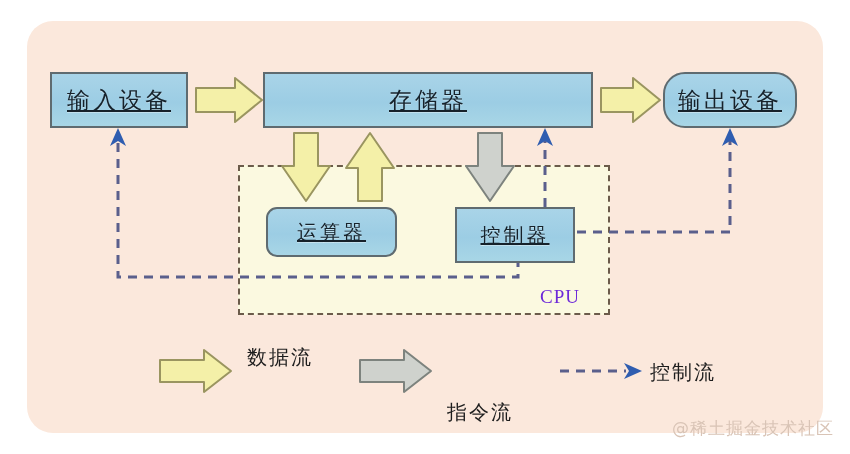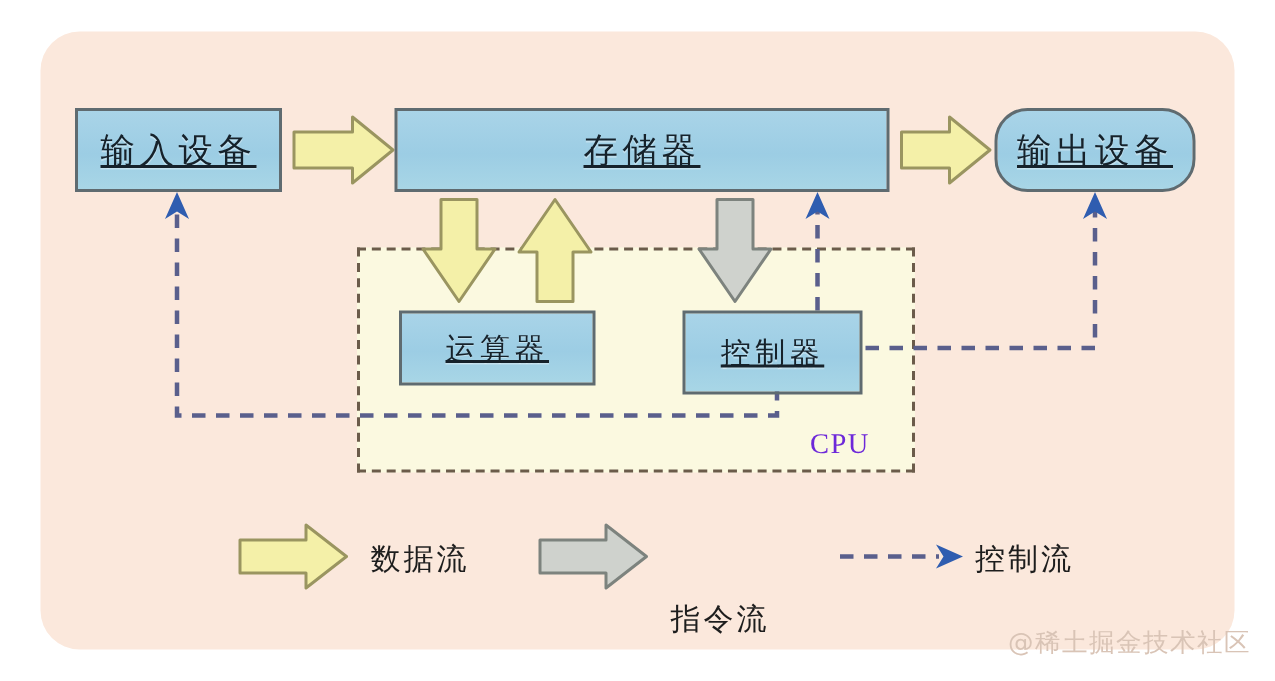--- a/index.html
+++ b/index.html
@@ -41,21 +41,21 @@
     align-items: center;
     justify-content: center;
     color: #16222b;
     letter-spacing: 3px;
     text-shadow: 0 1px 0 rgba(255,255,255,0.35);
     text-decoration: underline;
   }
   #box-input   { left: 50px;  top: 72px;  width: 138px; height: 56px; font-size: 23px; }
   #box-storage { left: 263px; top: 72px;  width: 330px; height: 56px; font-size: 23px; }
   #box-output  { left: 663px; top: 72px;  width: 134px; height: 56px; font-size: 23px; border-radius: 22px; }
-  #box-alu     { left: 266px; top: 207px; width: 131px; height: 50px; font-size: 20px; }
+  #box-alu     { left: 266px; top: 207px; width: 131px; height: 50px; font-size: 20px; border-radius: 11px; }
   #box-ctrl    { left: 455px; top: 207px; width: 120px; height: 56px; font-size: 20px; }
 
   #cpu-region {
     position: absolute;
     left: 238px;
     top: 165px;
     width: 372px;
     height: 150px;
     box-sizing: border-box;
     background: #fbf9e0;
@@ -69,21 +69,21 @@
     color: #6d28d9;
     letter-spacing: 1px;
   }
 
   .legend-text {
     position: absolute;
     font-size: 20px;
     color: #1d1d1d;
     letter-spacing: 2px;
   }
-  #legend-data-label  { left: 247px; top: 359px; text-align: center; }
+  #legend-data-label  { left: 247px; top: 344px; text-align: center; }
   #legend-instr-label { left: 447px; top: 359px; margin-top: 40px; }
   #legend-ctrl-label  { left: 650px; top: 359px; }
 
   #watermark {
     position: absolute;
     left: 672px;
     top: 417px;
     font-size: 17px;
     color: #d9c4b6;
     letter-spacing: 1px;

